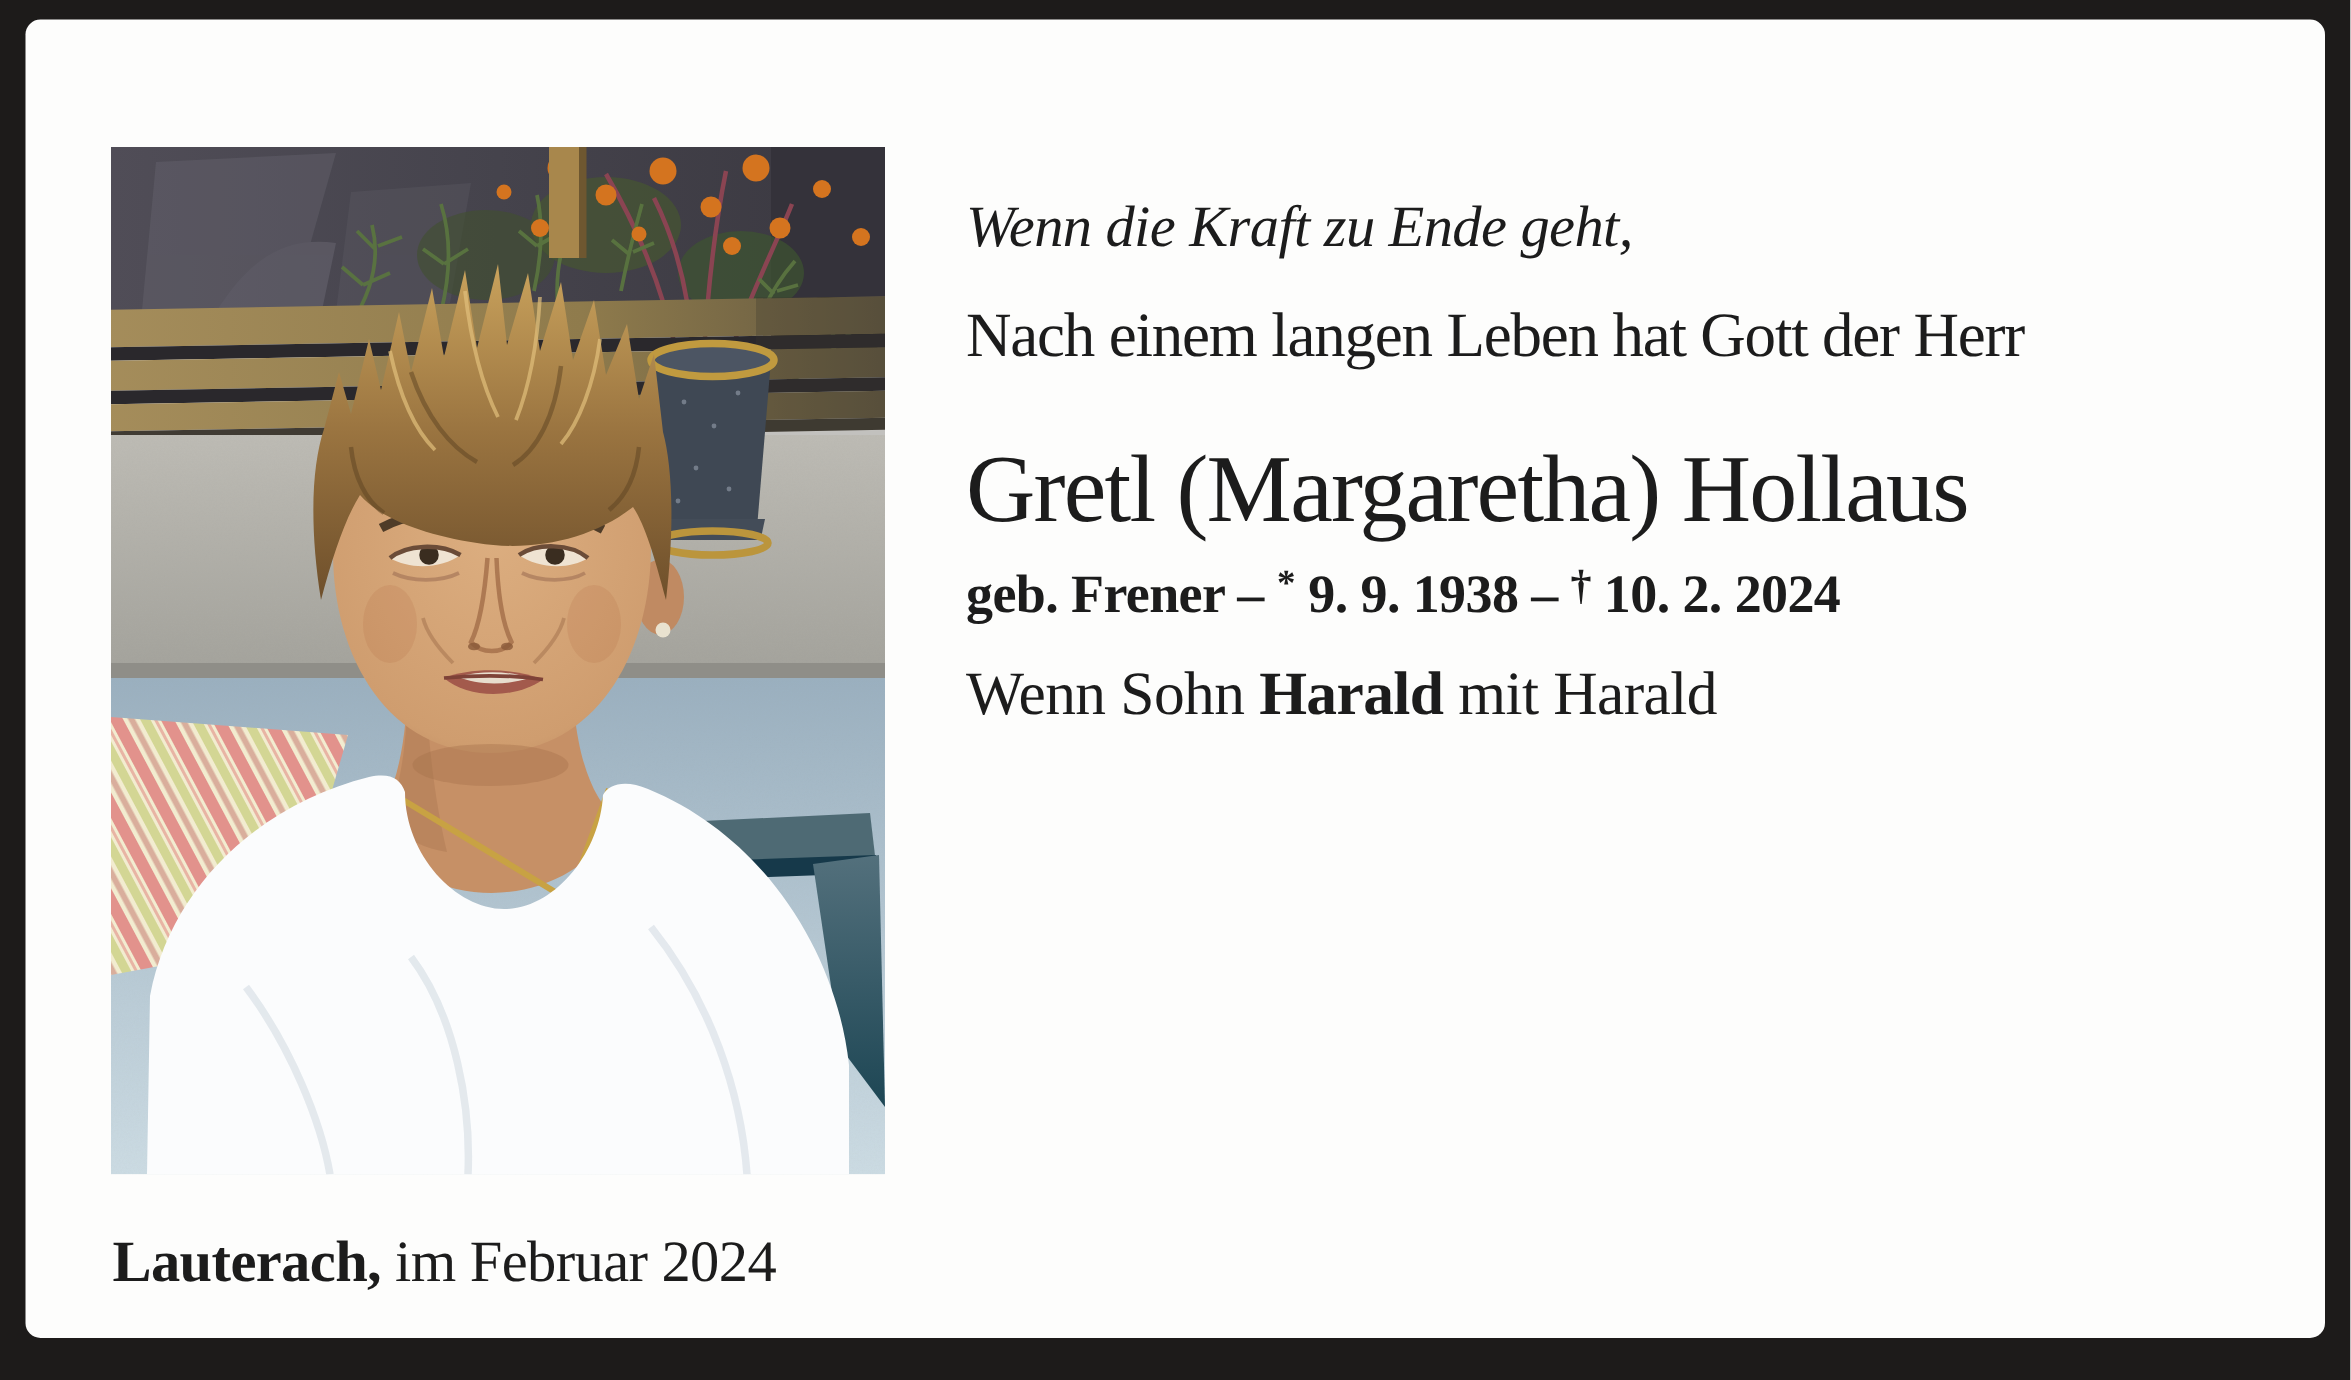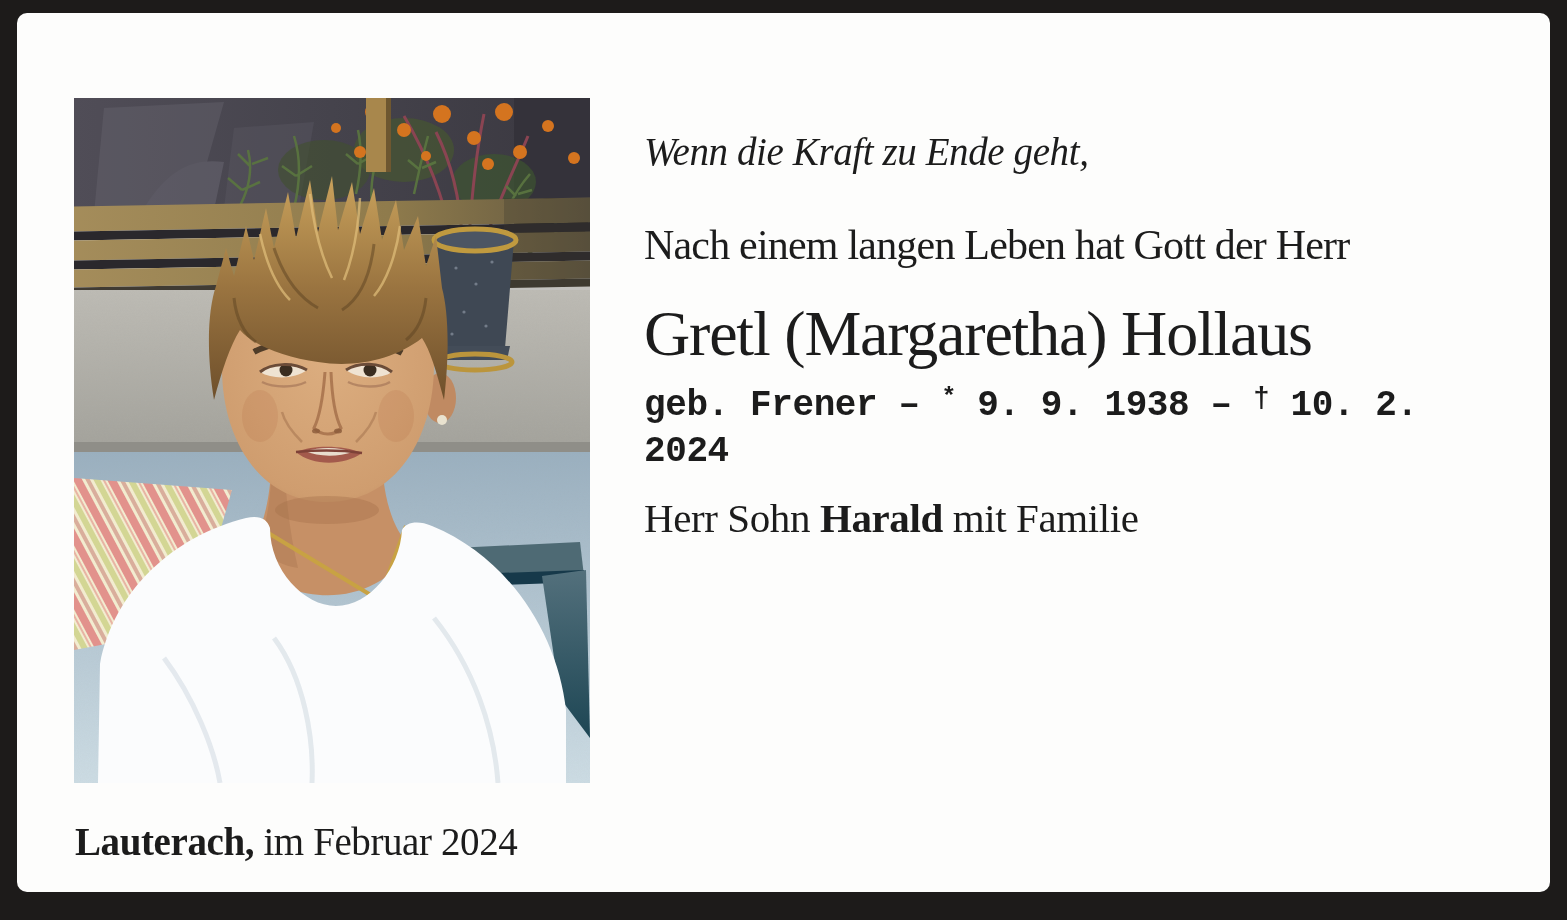--- a/index.html
+++ b/index.html
@@ -25,30 +25,29 @@
   }
   .photo svg{display:block;}
   .right-col{
     position:absolute;left:627px;top:115px;width:860px;
   }
   .quote{
     font-style:italic;font-size:39px;line-height:47px;
     letter-spacing:-0.4px;
   }
   .intro{
-    margin-top:45px;font-size:42px;line-height:50px;letter-spacing:-0.8px;
+    margin-top:24px;font-size:42px;line-height:50px;letter-spacing:-0.8px;
   }
   .name{
-    margin-top:28px;font-size:64px;line-height:72px;font-weight:400;
+    margin-top:41px;font-size:64px;line-height:72px;font-weight:400;
     letter-spacing:-1.2px;white-space:nowrap;
   }
   .dates{
     margin-top:4px;font-size:36px;line-height:46px;font-weight:700;
     letter-spacing:-0.4px;
-    font-family:Liberation Mono, monospace;
   }
   .sym-birth{
     display:inline-block;font-size:0.72em;vertical-align:0.42em;
     transform:scale(0.95);
   }
   .sym-death{
     display:inline-block;font-size:0.78em;vertical-align:0.30em;
   }
   .body-text{
     margin-top:40px;font-size:41px;line-height:47px;
@@ -276,21 +275,21 @@
       <div class="intro">Nach einem langen Leben hat Gott der Herr</div>
 
       <div class="name">Gretl (Margaretha) Hollaus</div>
 
       <div class="dates">
         <span>geb. Frener – </span><span class="sym-birth">*</span><span> 9. 9. 1938 – </span><span class="sym-death">†</span><span> 10. 2. 2024</span>
       </div>
 
 
       <div class="closing">
-        <span>Herr Sohn </span><b>Harald</b><span> mit Familie</span>
+        <span>Wenn Sohn </span><b>Harald</b><span> mit Harald</span>
       </div>
     </div>
 
     <div class="dateline">
       <b>Lauterach,</b><span> im Februar 2024</span>
     </div>
 
   </div>
 </div>
 

